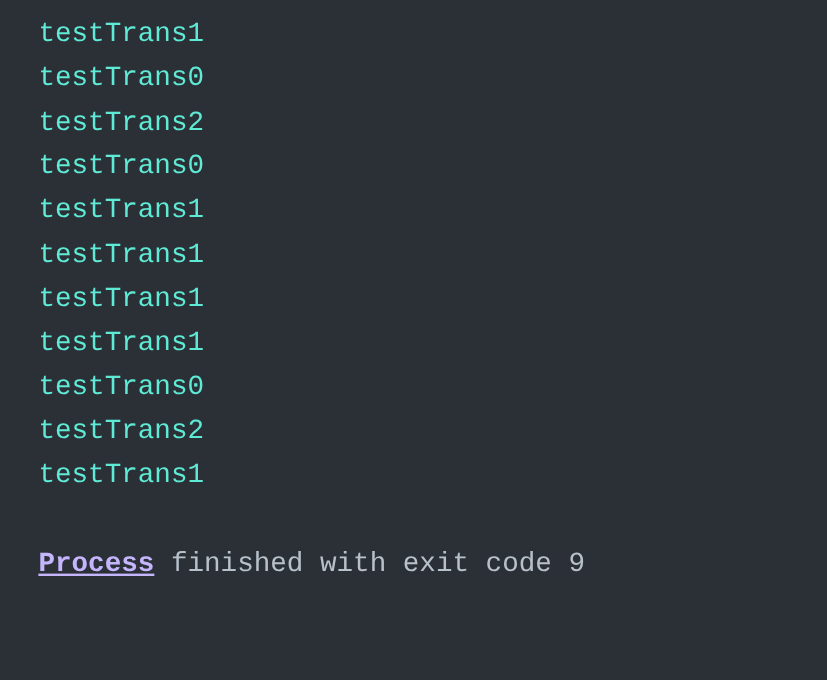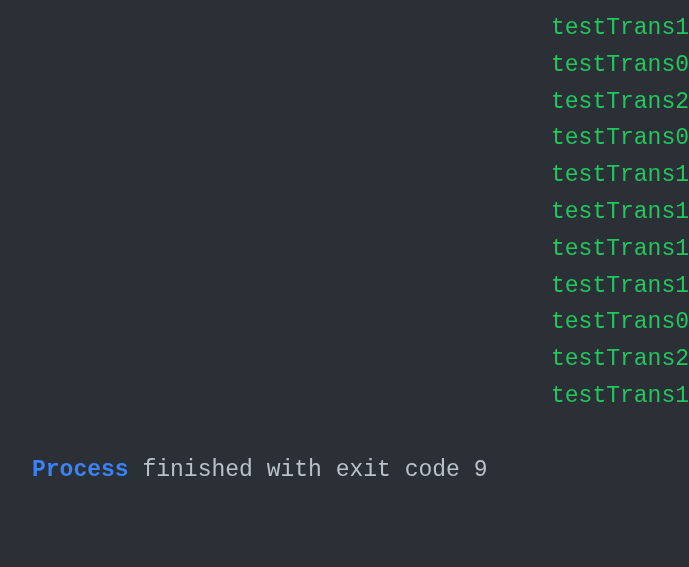--- a/index.html
+++ b/index.html
@@ -12,36 +12,36 @@
       width: 689px;
       height: 567px;
       font-family: Menlo, Monaco, "Courier New", monospace;
       font-size: 23px;
       line-height: 1.6;
       padding-top: 10px;
       padding-left: 32px;
       overflow: hidden;
     }
     .output-line {
-      color: #22c55e;
+      color: #5eead4;
       font-weight: 500;
       white-space: pre;
-      text-align: right;
     }
     .blank-line {
       height: 1.6em;
     }
     .process-line {
       color: #b8c1c9;
       font-weight: 500;
       white-space: pre;
     }
     .process-bold {
-      color: #3b82f6;
+      color: #c4b5fd;
       font-weight: bold;
+      text-decoration: underline;
     }
   </style>
 </head>
 <body>
 
 <div id="console">
     <div class="output-line">testTrans1</div>
     <div class="output-line">testTrans0</div>
     <div class="output-line">testTrans2</div>
     <div class="output-line">testTrans0</div>

